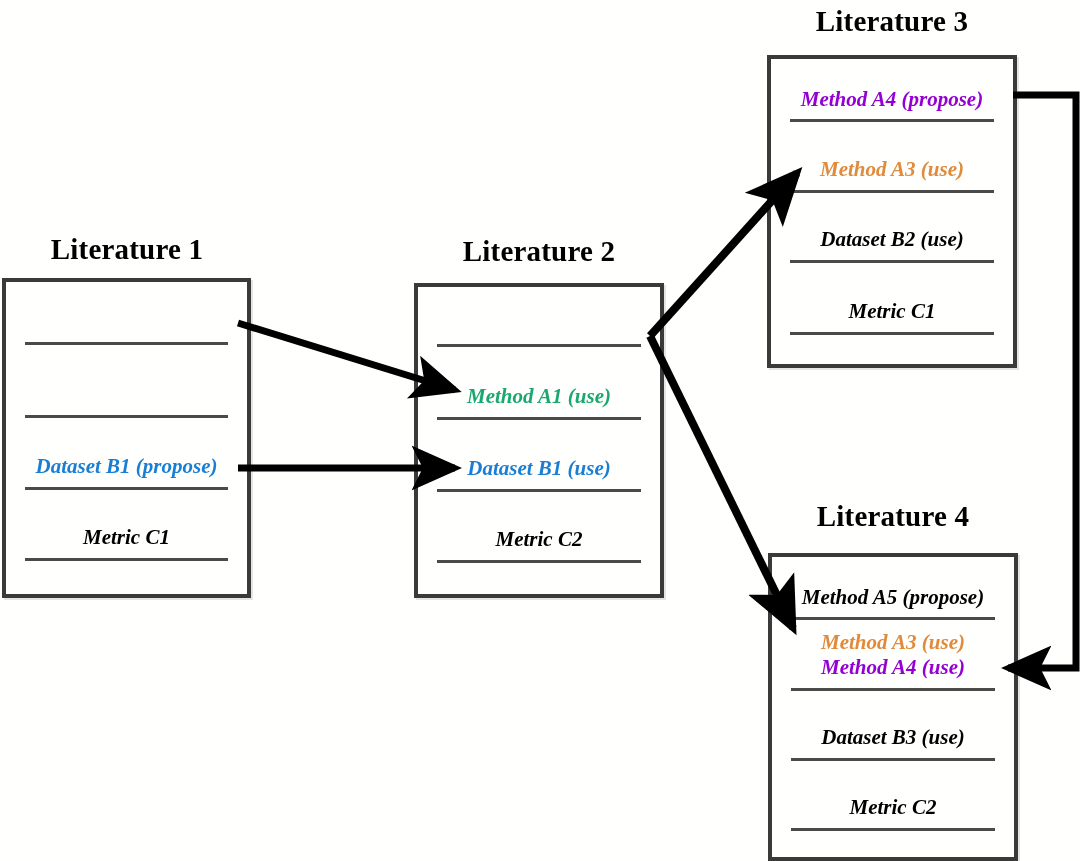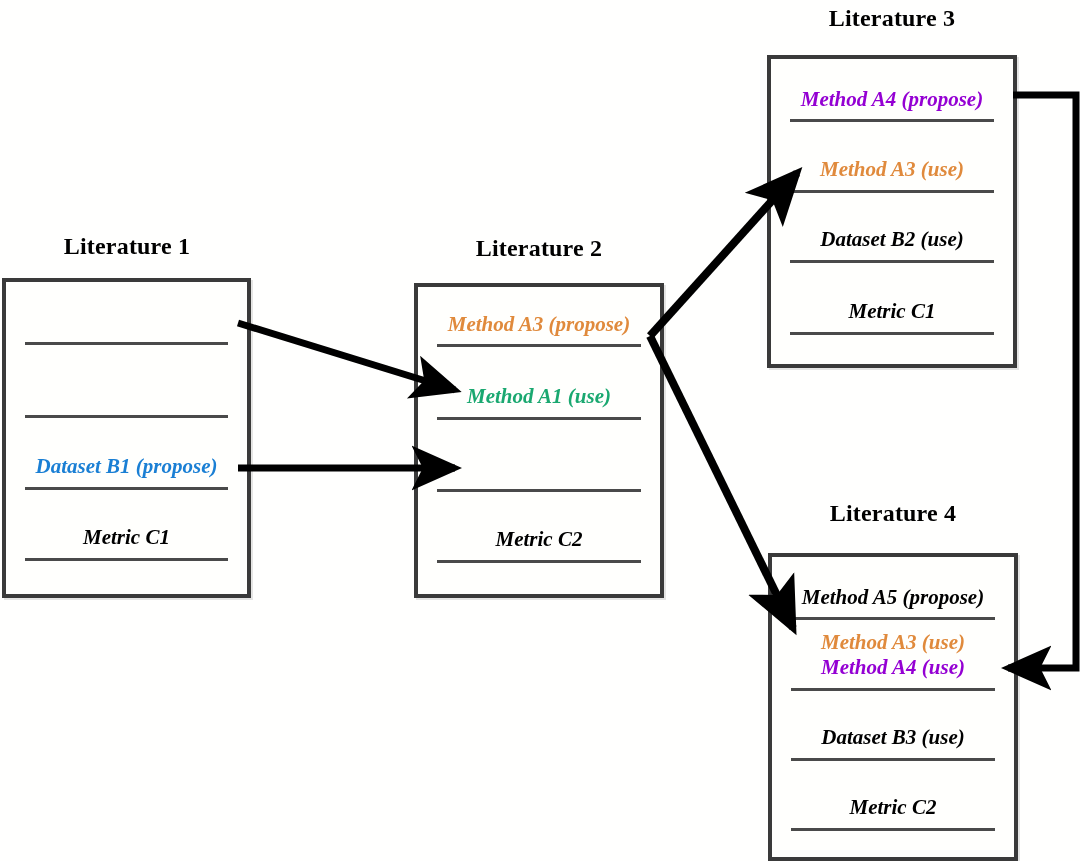--- a/index.html
+++ b/index.html
@@ -11,21 +11,21 @@
     position: relative;
     width: 1080px;
     height: 861px;
     background: #fffffe;
     overflow: hidden;
     font-family: "Liberation Serif", "DejaVu Serif", serif;
   }
   .lit-title {
     position: absolute;
     font-weight: bold;
-    font-size: 24px;
+    font-size: 29px;
     color: #000000;
     text-align: center;
     white-space: nowrap;
     letter-spacing: 0.2px;
   }
   .lit-box {
     position: absolute;
     box-sizing: border-box;
     border: 4px solid #3a3a3a;
     background: #fffffd;
@@ -78,30 +78,30 @@
     <div class="entry-rule" style="top: 205px; background: rgb(74, 74, 74);"></div>
 
     <div class="entry" style="top:243px;">
       <span class="entry-label" style="color: rgb(0, 0, 0);">Metric C1</span>
     </div>
     <div class="entry-rule" style="top: 276px; background: rgb(74, 74, 74);"></div>
   </div>
 
   <div class="lit-title" style="left:414px; top:235px; width:250px;">Literature 2</div>
   <div class="lit-box" style="left: 414px; top: 283px; width: 250px; height: 315px; border-color: rgb(58, 58, 58);">
-    <div class="entry" style="top:25px;">
-      <span class="entry-label" style="color: rgb(224, 138, 60);">Method A3 (propose)</span>
-    </div>
     <div class="entry-rule" style="top: 57px; background: rgb(74, 74, 74);"></div>
 
     <div class="entry" style="top:97px;">
       <span class="entry-label" style="color: rgb(26, 168, 112);">Method A1 (use)</span>
     </div>
     <div class="entry-rule" style="top: 130px; background: rgb(74, 74, 74);"></div>
 
+    <div class="entry" style="top:169px;">
+      <span class="entry-label" style="color: rgb(26, 127, 212);">Dataset B1 (use)</span>
+    </div>
     <div class="entry-rule" style="top: 202px; background: rgb(74, 74, 74);"></div>
 
     <div class="entry" style="top:240px;">
       <span class="entry-label" style="color: rgb(0, 0, 0);">Metric C2</span>
     </div>
     <div class="entry-rule" style="top: 273px; background: rgb(74, 74, 74);"></div>
   </div>
 
   <div class="lit-title" style="left:767px; top:5px; width:250px;">Literature 3</div>
   <div class="lit-box" style="left: 767px; top: 55px; width: 250px; height: 313px; border-color: rgb(58, 58, 58);">

